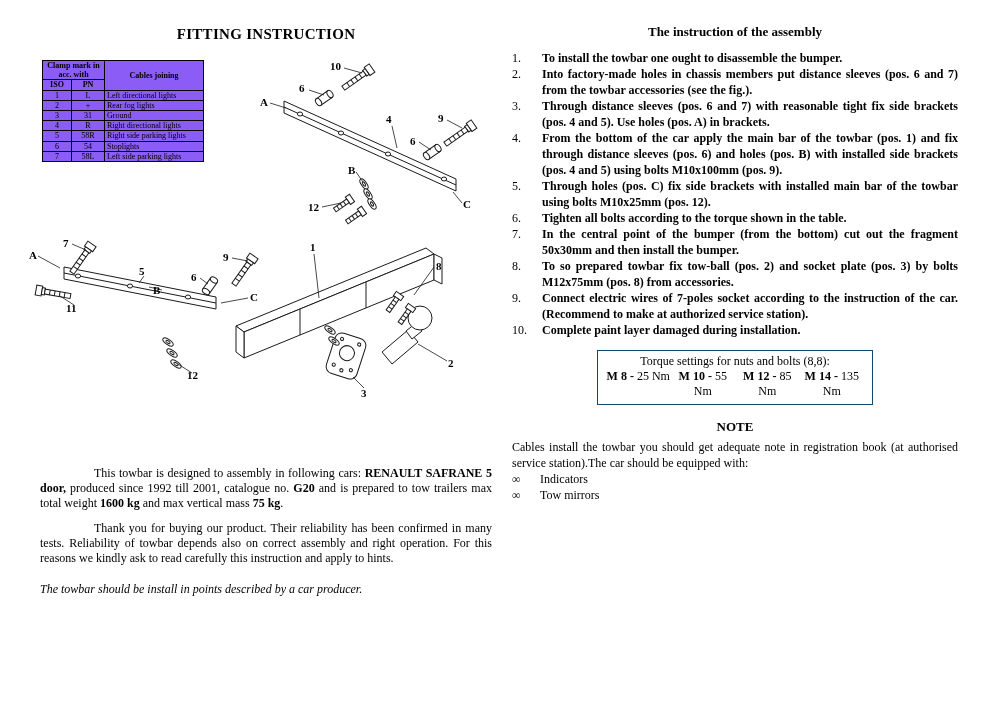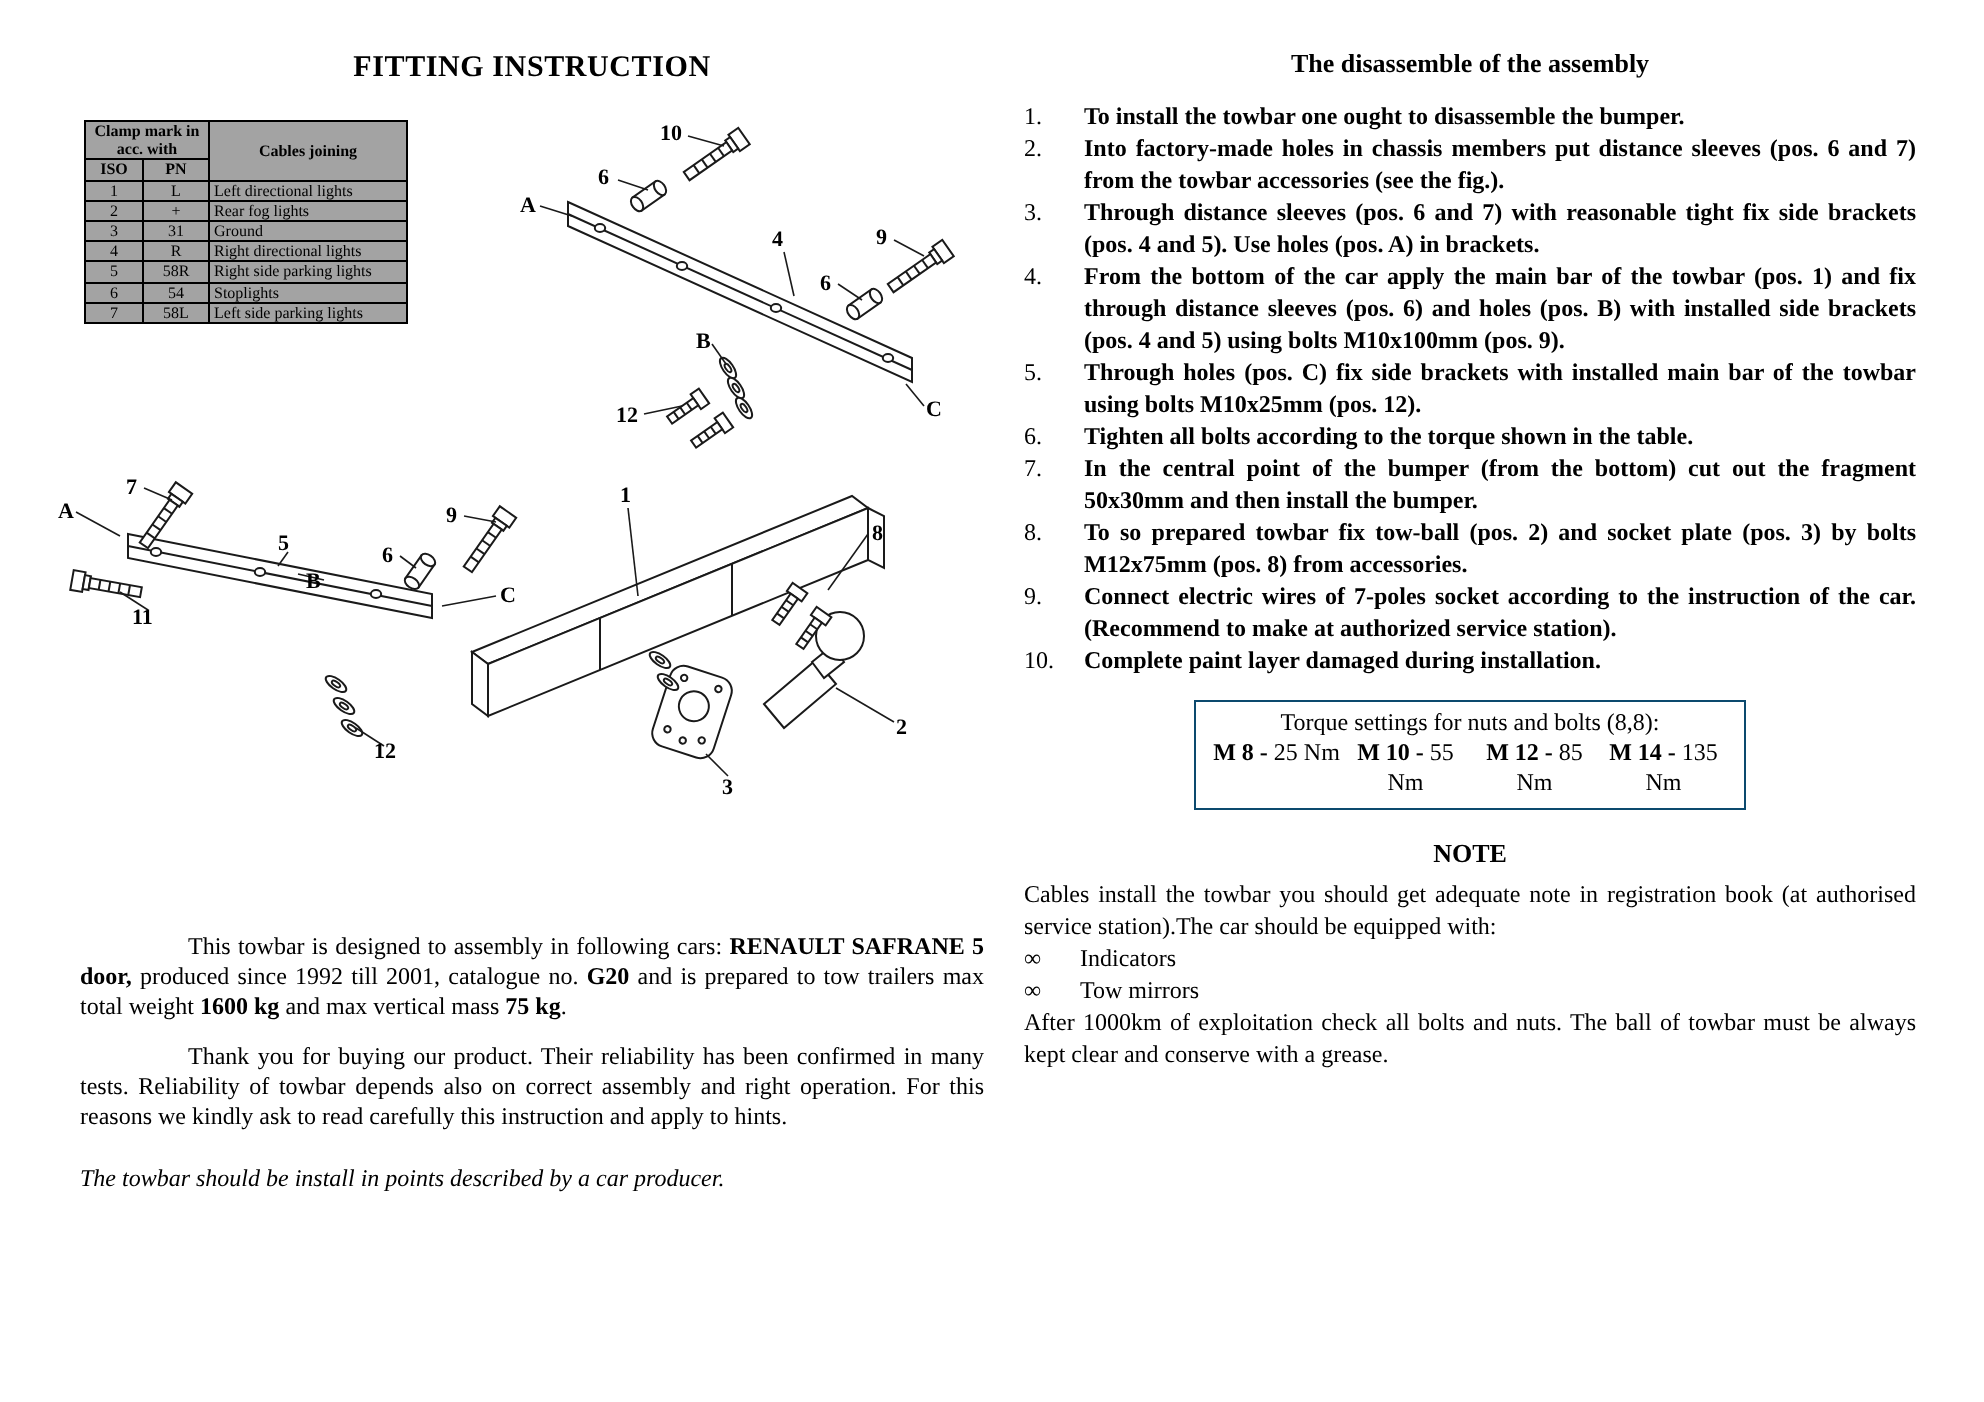--- a/index.html
+++ b/index.html
@@ -8,21 +8,21 @@
     background:#ffffff;color:#000;
     font-family:"Liberation Serif", serif;
   }
   
   .left-title{
     position:absolute;left:40px;top:26px;width:452px;
     text-align:center;font-weight:bold;font-size:15px;letter-spacing:.3px;
   }
   table.clamp{
     position:absolute;left:42px;top:60px;border-collapse:collapse;
-    font-size:8px;line-height:1.15;background:#a3a3a3;z-index:2;
+    font-size:8px;line-height:1.15;background:#8b5cf6;z-index:2;
   }
   table.clamp td{border:1px solid #000;padding:0 2px;vertical-align:middle;}
   table.clamp .hd{font-weight:bold;text-align:center;font-size:8px;}
   table.clamp .c-iso{width:24px;text-align:center;}
   table.clamp .c-pn{width:28px;text-align:center;}
   table.clamp .c-cab{width:94px;text-align:left;}
   .diagram{position:absolute;left:28px;top:52px;z-index:1;}
   .diagram text{font-family:"Liberation Serif", serif;font-weight:bold;font-size:11px;}
   .left-text{
     position:absolute;left:40px;top:466px;width:452px;
@@ -266,21 +266,21 @@
   </g>
 </svg>
 
 <div class="left-text">
   <p class="indent"><span>This towbar is designed to assembly in following cars: </span><b>RENAULT SAFRANE 5 door,</b><span> produced since 1992 till 2001, catalogue no. </span><b>G20</b><span> and is prepared to tow trailers max total weight </span><b>1600 kg</b><span> and max vertical mass </span><b>75 kg</b><span>.</span></p>
   <p class="indent man-body">Thank you for buying our product. Their reliability has been confirmed in many tests. Reliability of towbar depends also on correct assembly and right operation. For this reasons we kindly ask to read carefully this instruction and apply to hints.</p>
   <p class="install-note">The towbar should be install in points described by a car producer.</p>
 </div>
 
 <div class="right-col">
-  <div class="right-title">The disassemble of the assembly</div>
+  <div class="right-title">The instruction of the assembly</div>
 
   <ol class="steps">
 
       <li>
         <span class="step-num">1.</span>
         <span class="step-text">To install the towbar one ought to disassemble the bumper.</span>
       </li>
 
       <li>
         <span class="step-num">2.</span>
@@ -345,14 +345,13 @@
       <div class="bullet-row">
         <span class="bullet-mark">∞</span>
         <span>Indicators</span>
       </div>
 
       <div class="bullet-row">
         <span class="bullet-mark">∞</span>
         <span>Tow mirrors</span>
       </div>
     </div>
-  <p>After 1000km of exploitation check all bolts and nuts. The ball of towbar must be always kept clear and conserve with a grease.</p>
 </div>
 
 </body></html>

